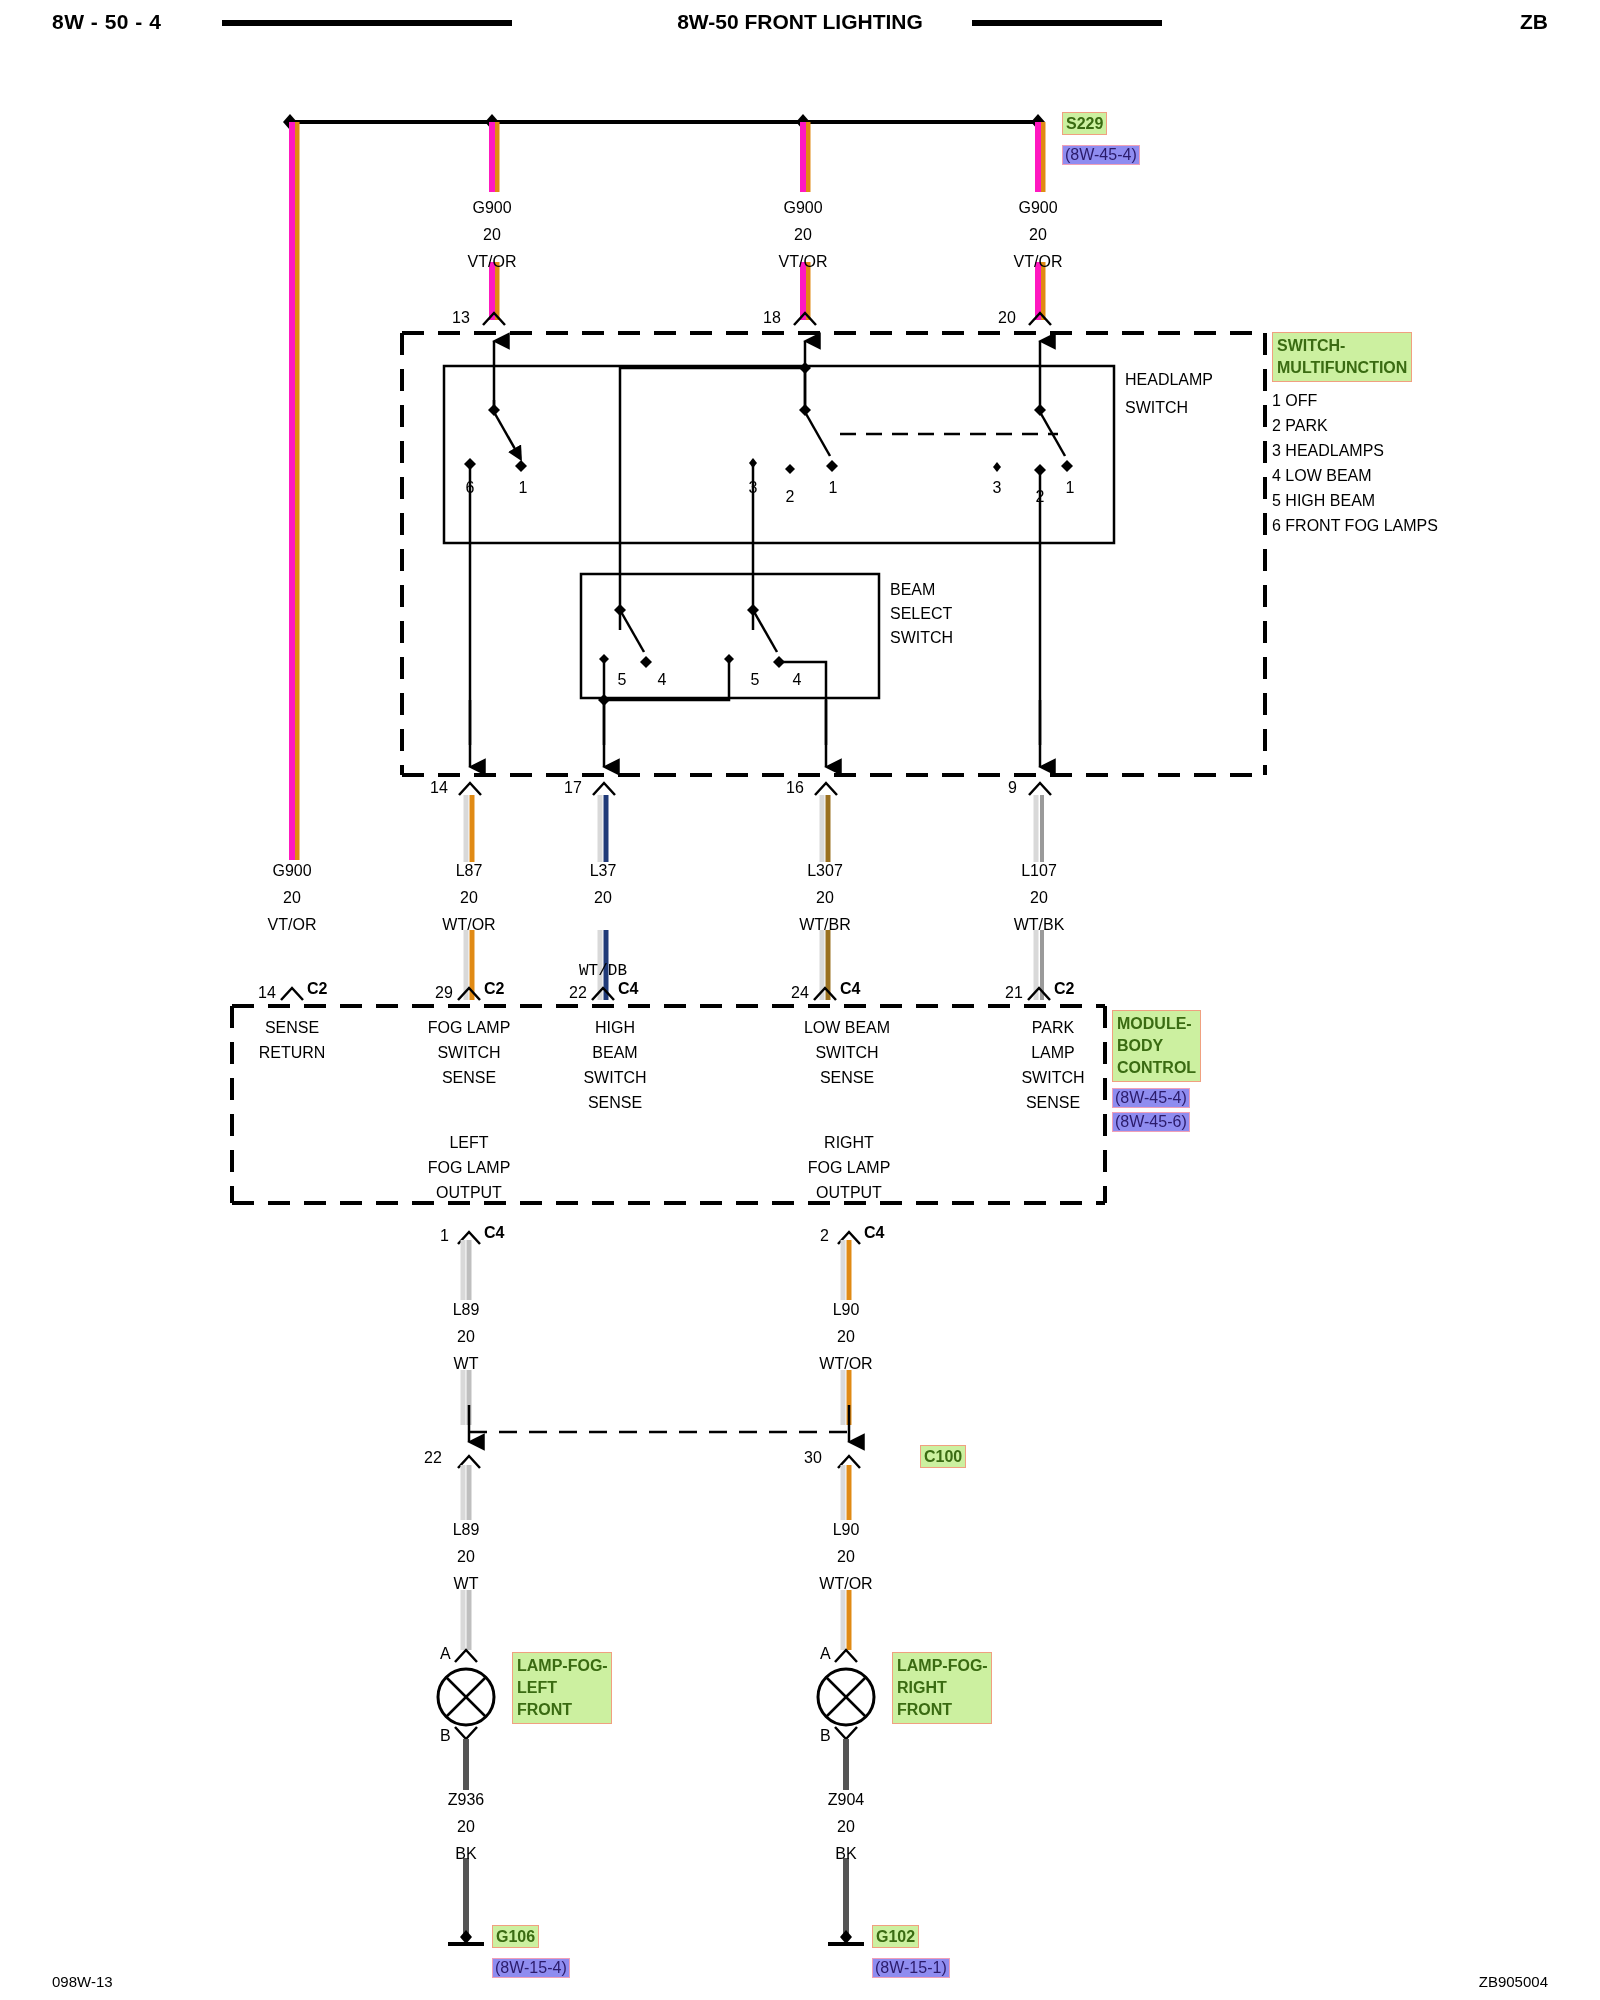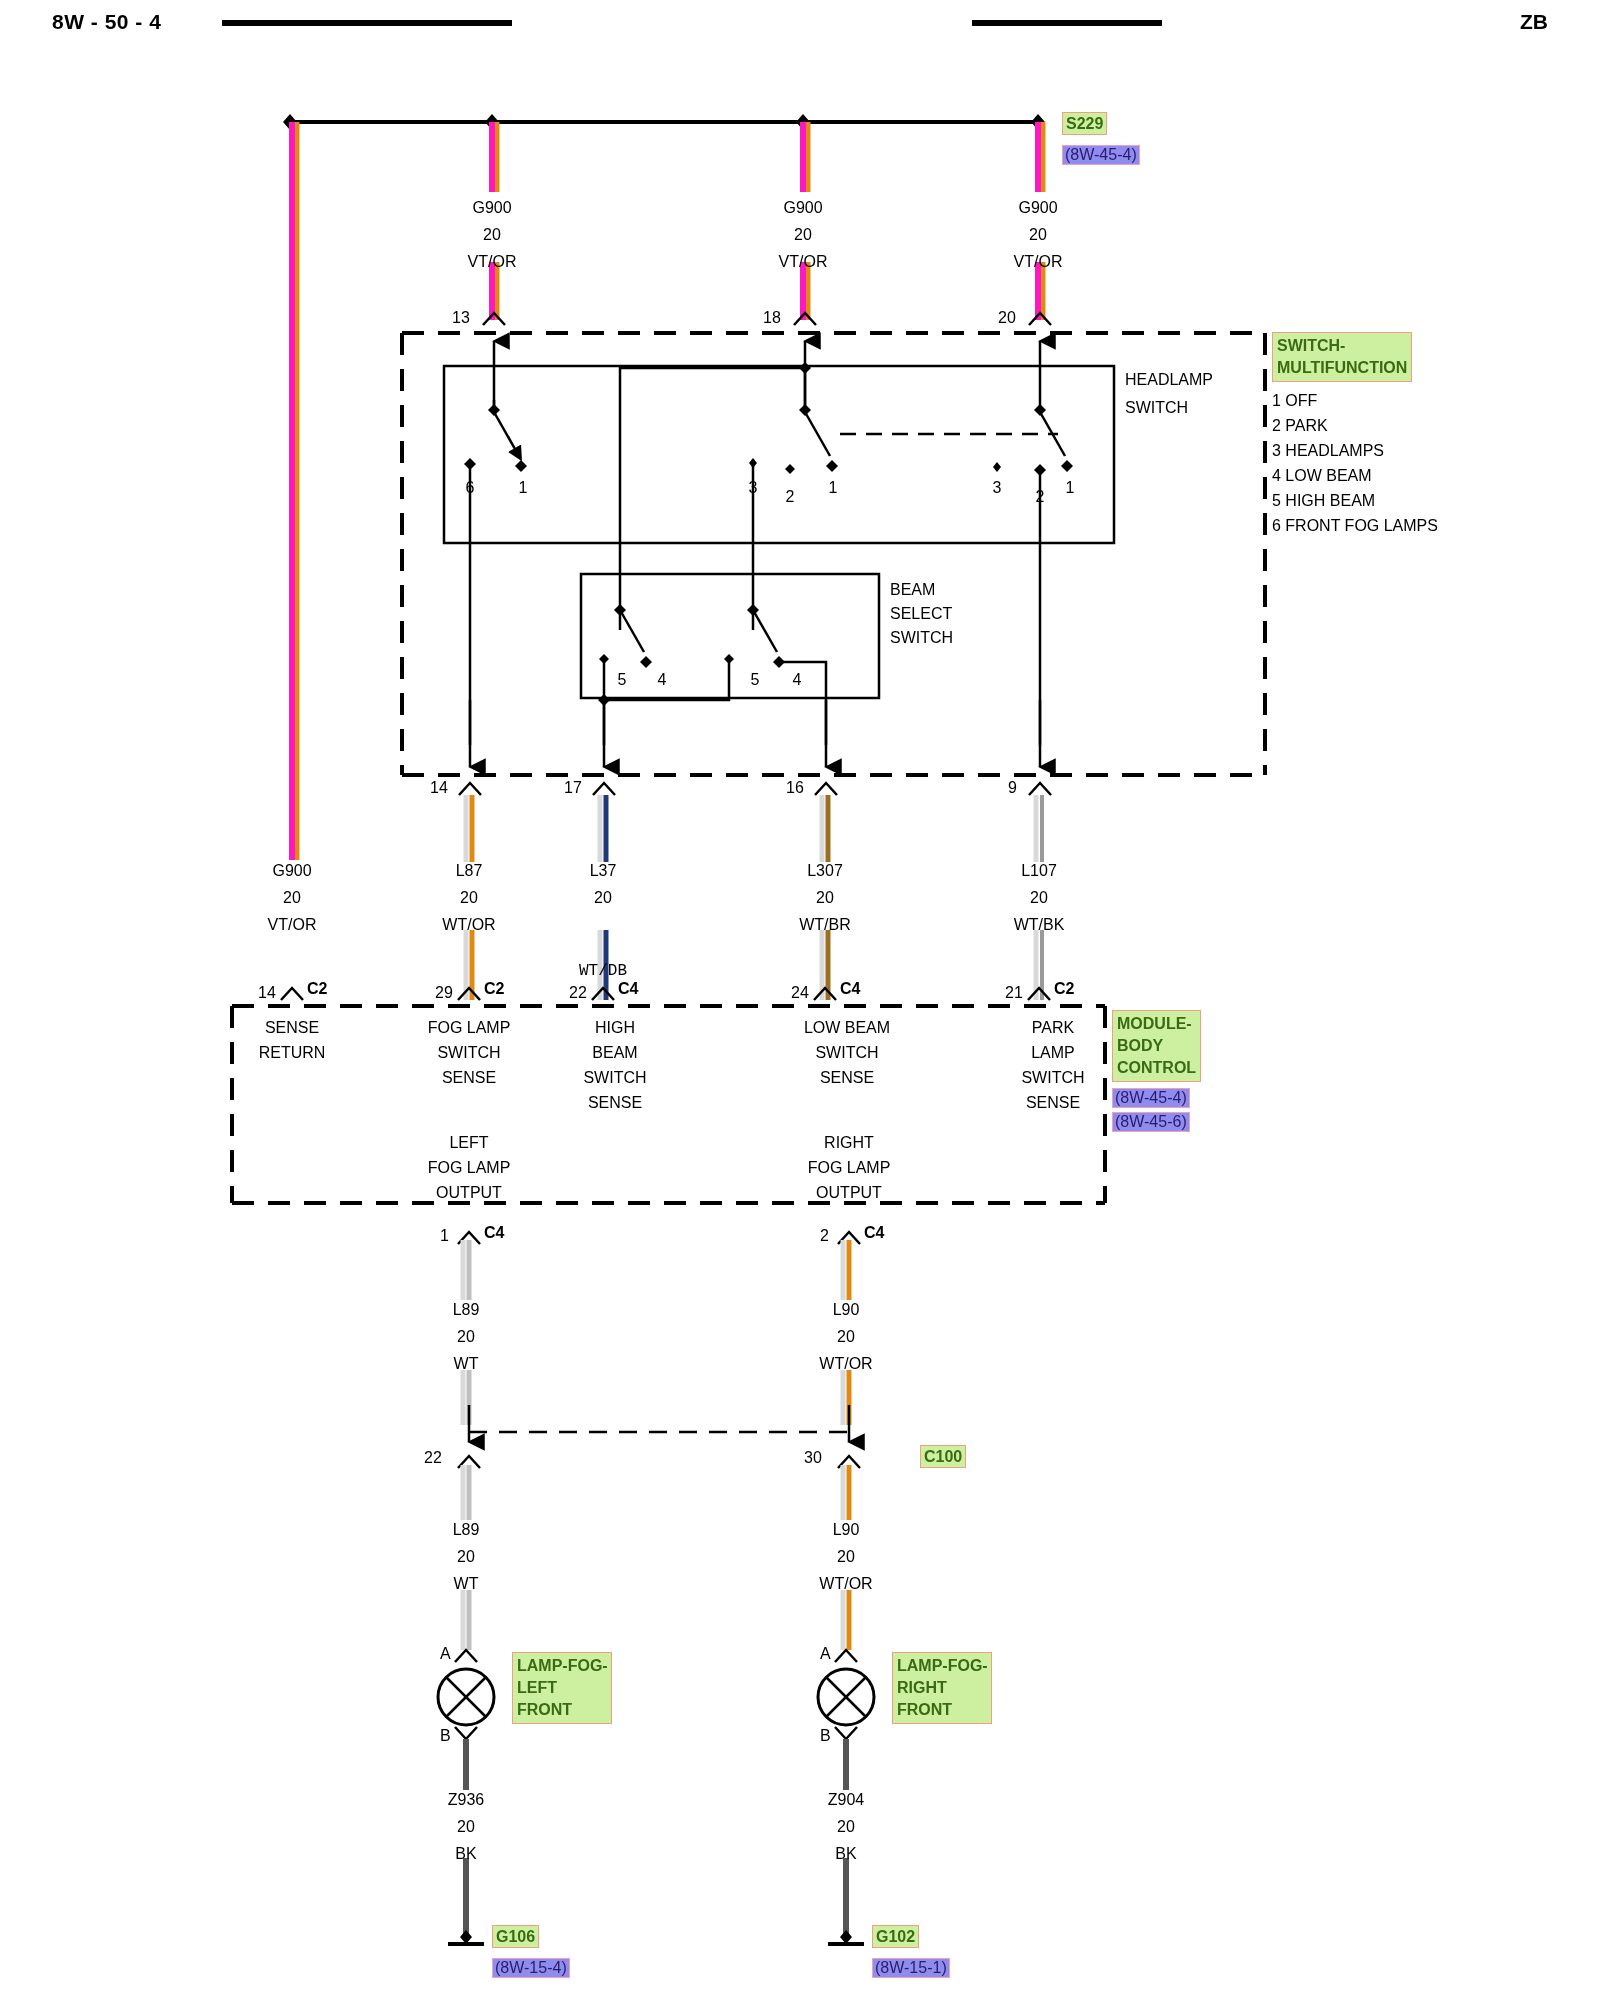--- a/index.html
+++ b/index.html
@@ -43,20 +43,21 @@
            font-weight:bold;font-size:16px;line-height:22px;padding:2px 4px;white-space:nowrap;}
 </style>
 </head>
 <body>
 
 <div class="stage">
 
   <div class="hdr">
     <div class="pgL">8W - 50 - 4</div>
     <div class="ruleL"></div>
+    <div class="ttl">8W-50 FRONT LIGHTING</div>
     <div class="ruleR"></div>
     <div class="pgR">ZB</div>
   </div>
 
   <svg class="layer" viewBox="0 0 1600 2000">
     <defs>
       <marker id="arrDown" viewBox="0 0 10 10" refX="5" refY="9" markerWidth="7" markerHeight="7" orient="auto">
         <path d="M0,0 L5,10 L10,0 z" fill="#000"></path>
       </marker>
       <marker id="arrUp" viewBox="0 0 10 10" refX="5" refY="1" markerWidth="7" markerHeight="7" orient="auto">
@@ -492,14 +493,18 @@
   <div class="chip" style="left:492px;top:1958px;border-radius:6px;">
     <span class="hl-blue">(8W-15-4)</span>
   </div>
   <div class="chip" style="left:872px;top:1925px;">
     <span class="hl-green">G102</span>
   </div>
   <div class="chip" style="left:872px;top:1958px;">
     <span class="hl-blue">(8W-15-1)</span>
   </div>
 
+  <div class="ftr">
+    <div class="fl">098W-13</div>
+    <div class="fr">ZB905004</div>
+  </div>
 
 </div>
 
 </body></html>

